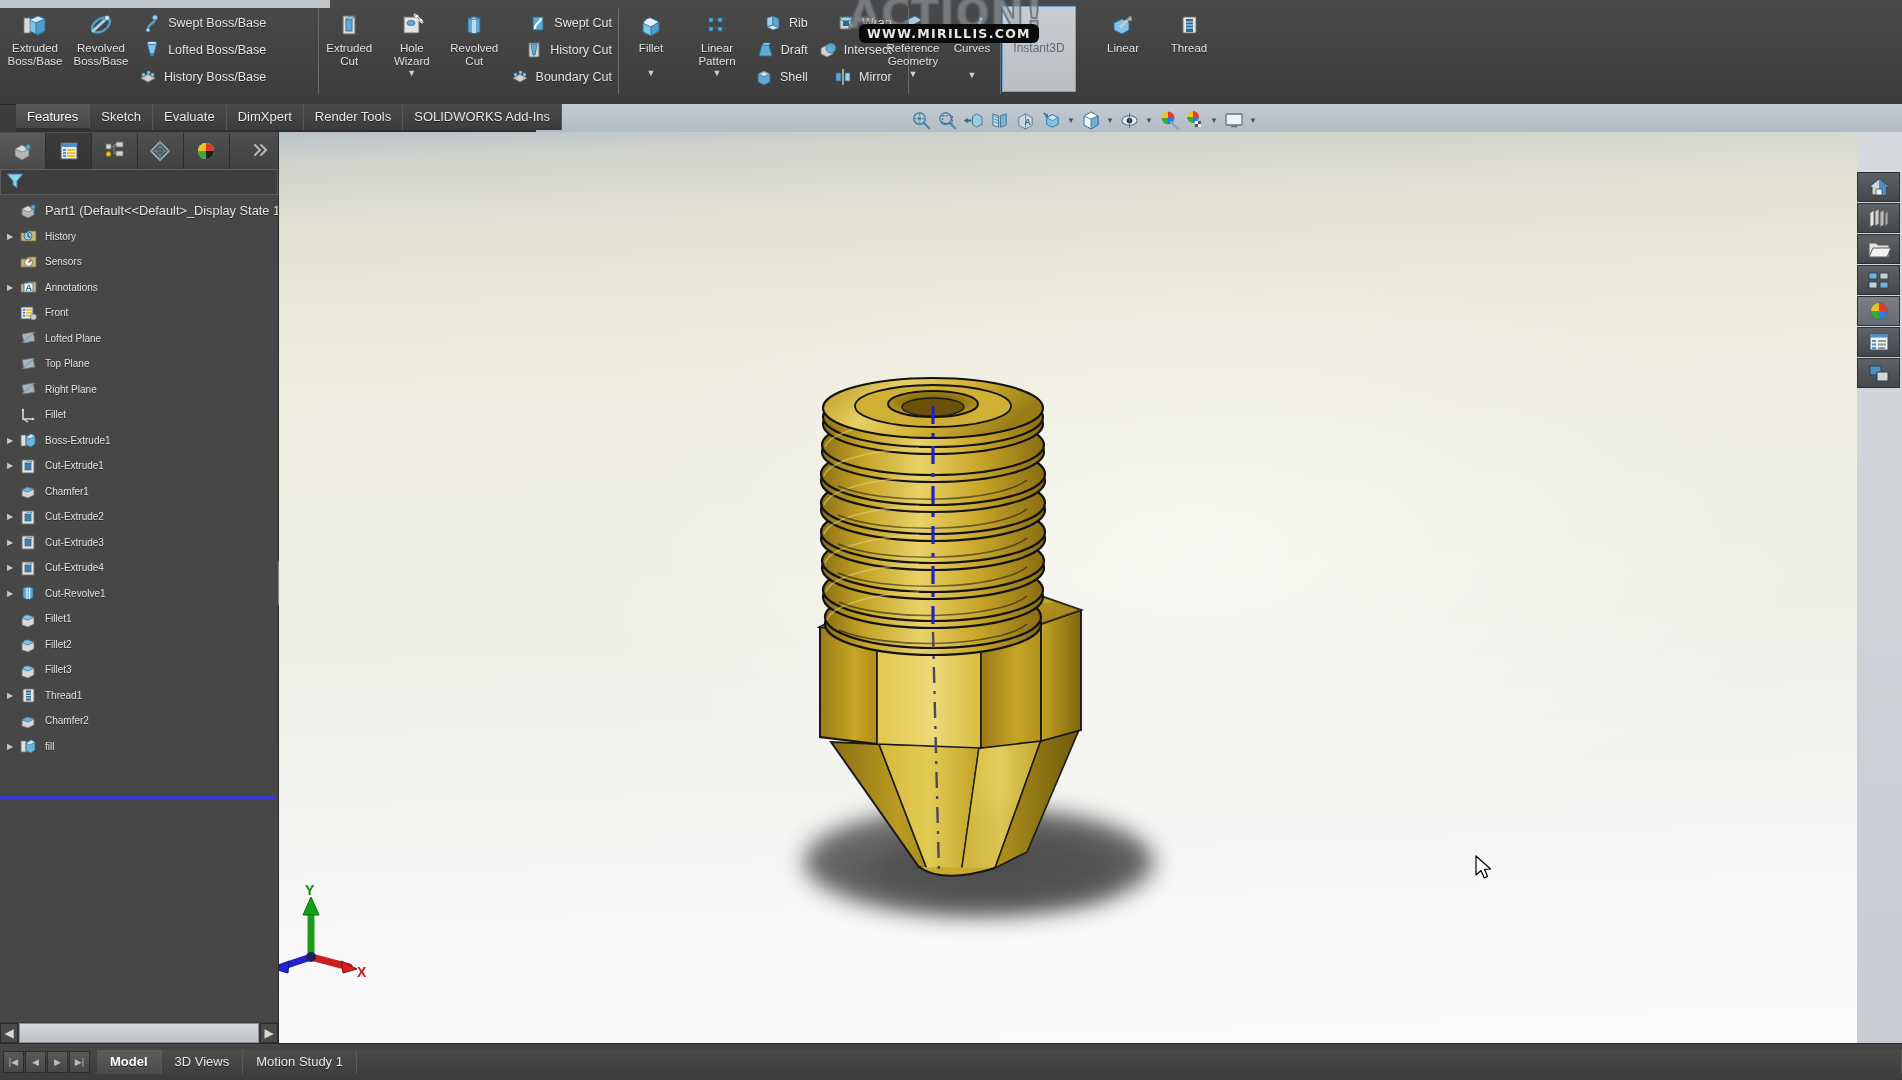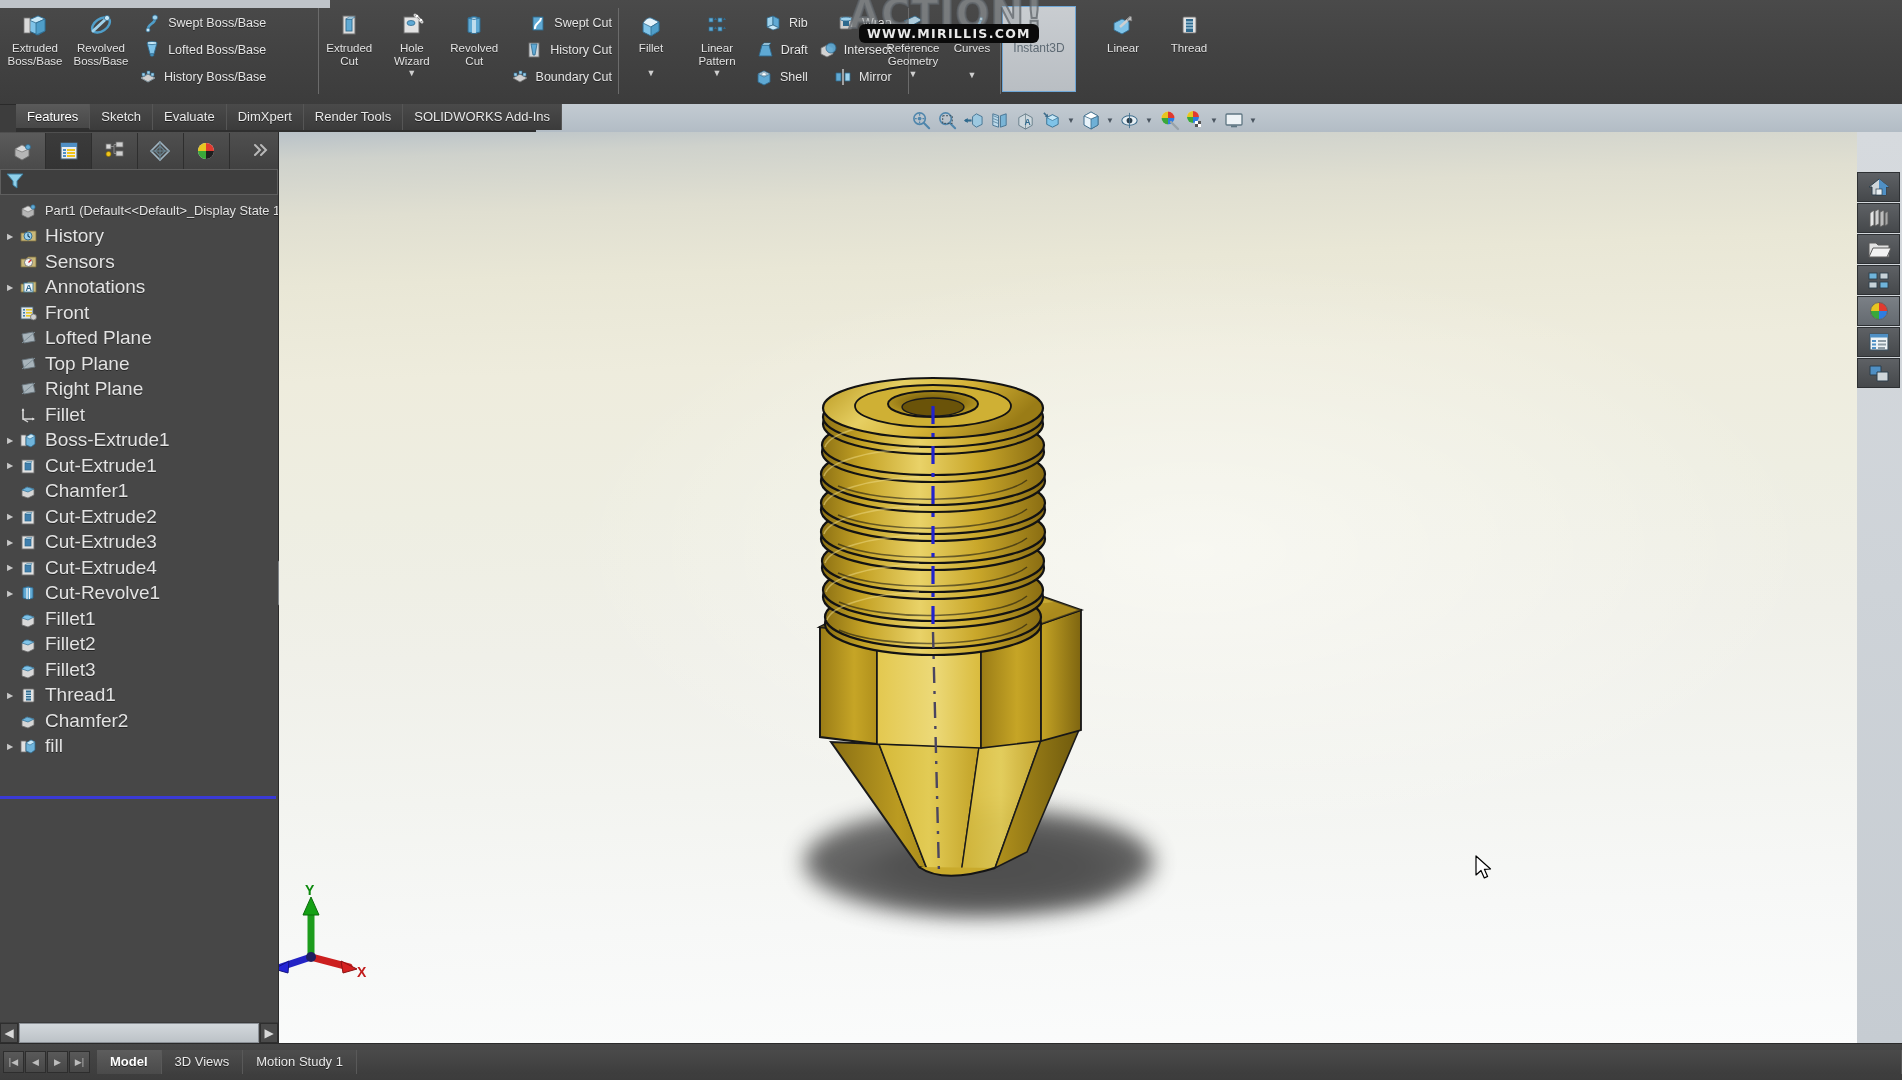--- a/index.html
+++ b/index.html
@@ -145,21 +145,21 @@
   .trow {
     display:flex; align-items:center;
     height:25.5px; padding-left:2px; cursor:default;
     white-space:nowrap;
   }
   .trow .arrow {
     width:16px; text-align:center; color:#c8c8c8; font-size:8px; flex:0 0 16px;
   }
   .trow .tico { width:21px; height:20px; flex:0 0 21px; display:flex;align-items:center;justify-content:center; }
   .trow .tlbl {
-    margin-left:6px; font-size:19px; color:#e3e3e3;
+    margin-left:6px; font-size:10px; color:#e3e3e3;
     text-shadow:0 1px 0 #252525;
   }
   .trow.rootrow .tlbl { font-size:12.8px; }
   .tree-endline {
     position:absolute; left:0; top:598px; width:276px; height:0;
     border-top:3px solid #3a3ad6;
   }
   .panel-grip {
     position:absolute; left:278px; top:560px; width:10px; height:44px;
     background: linear-gradient(90deg,#cfd4d8,#b8bec4);

